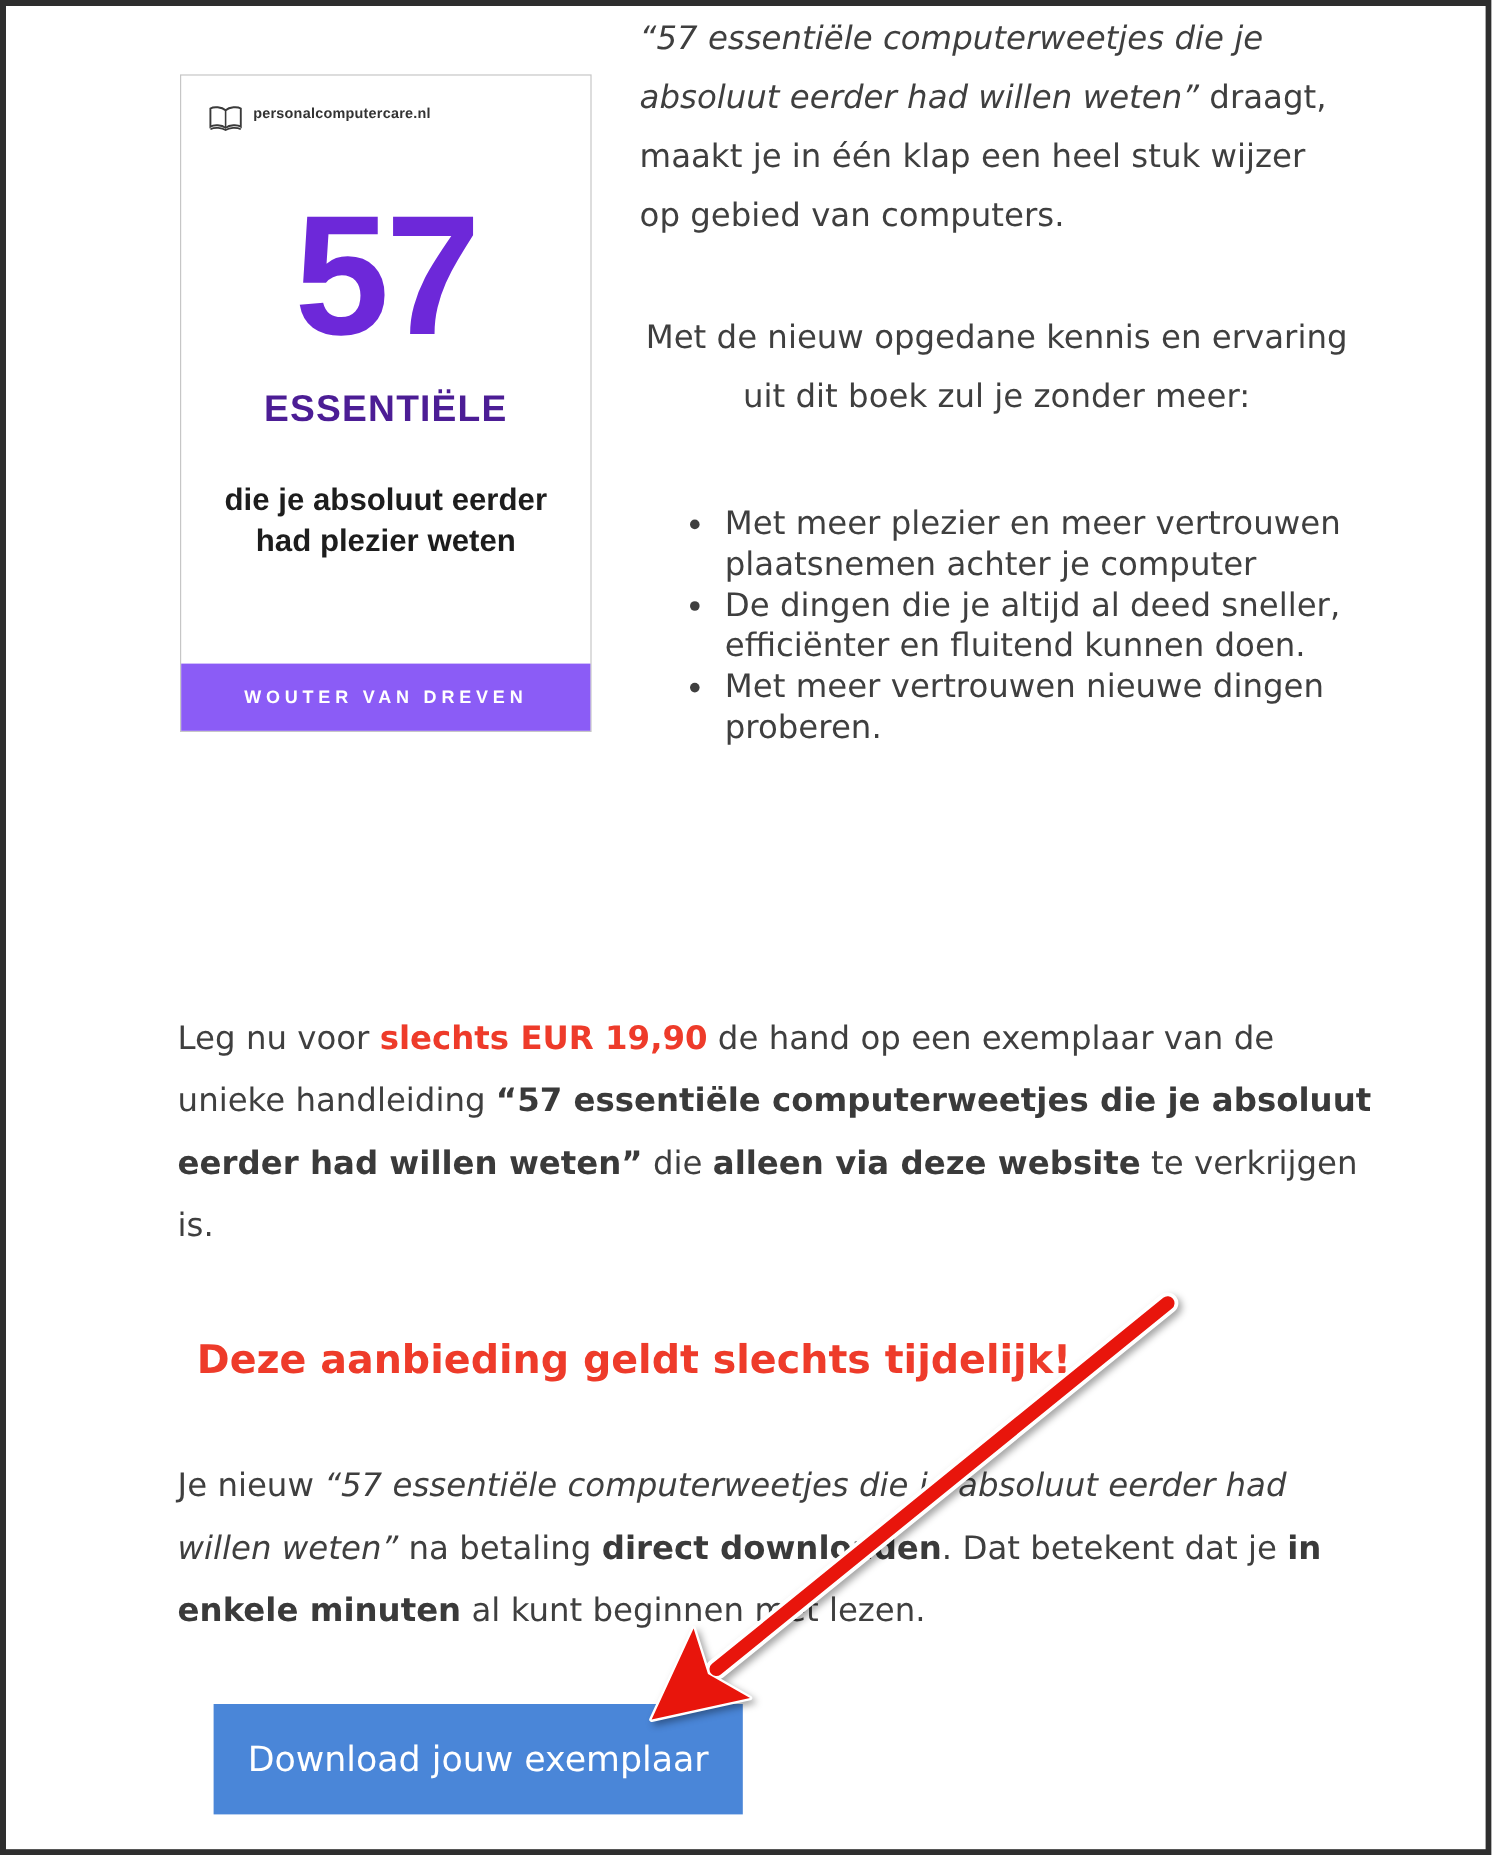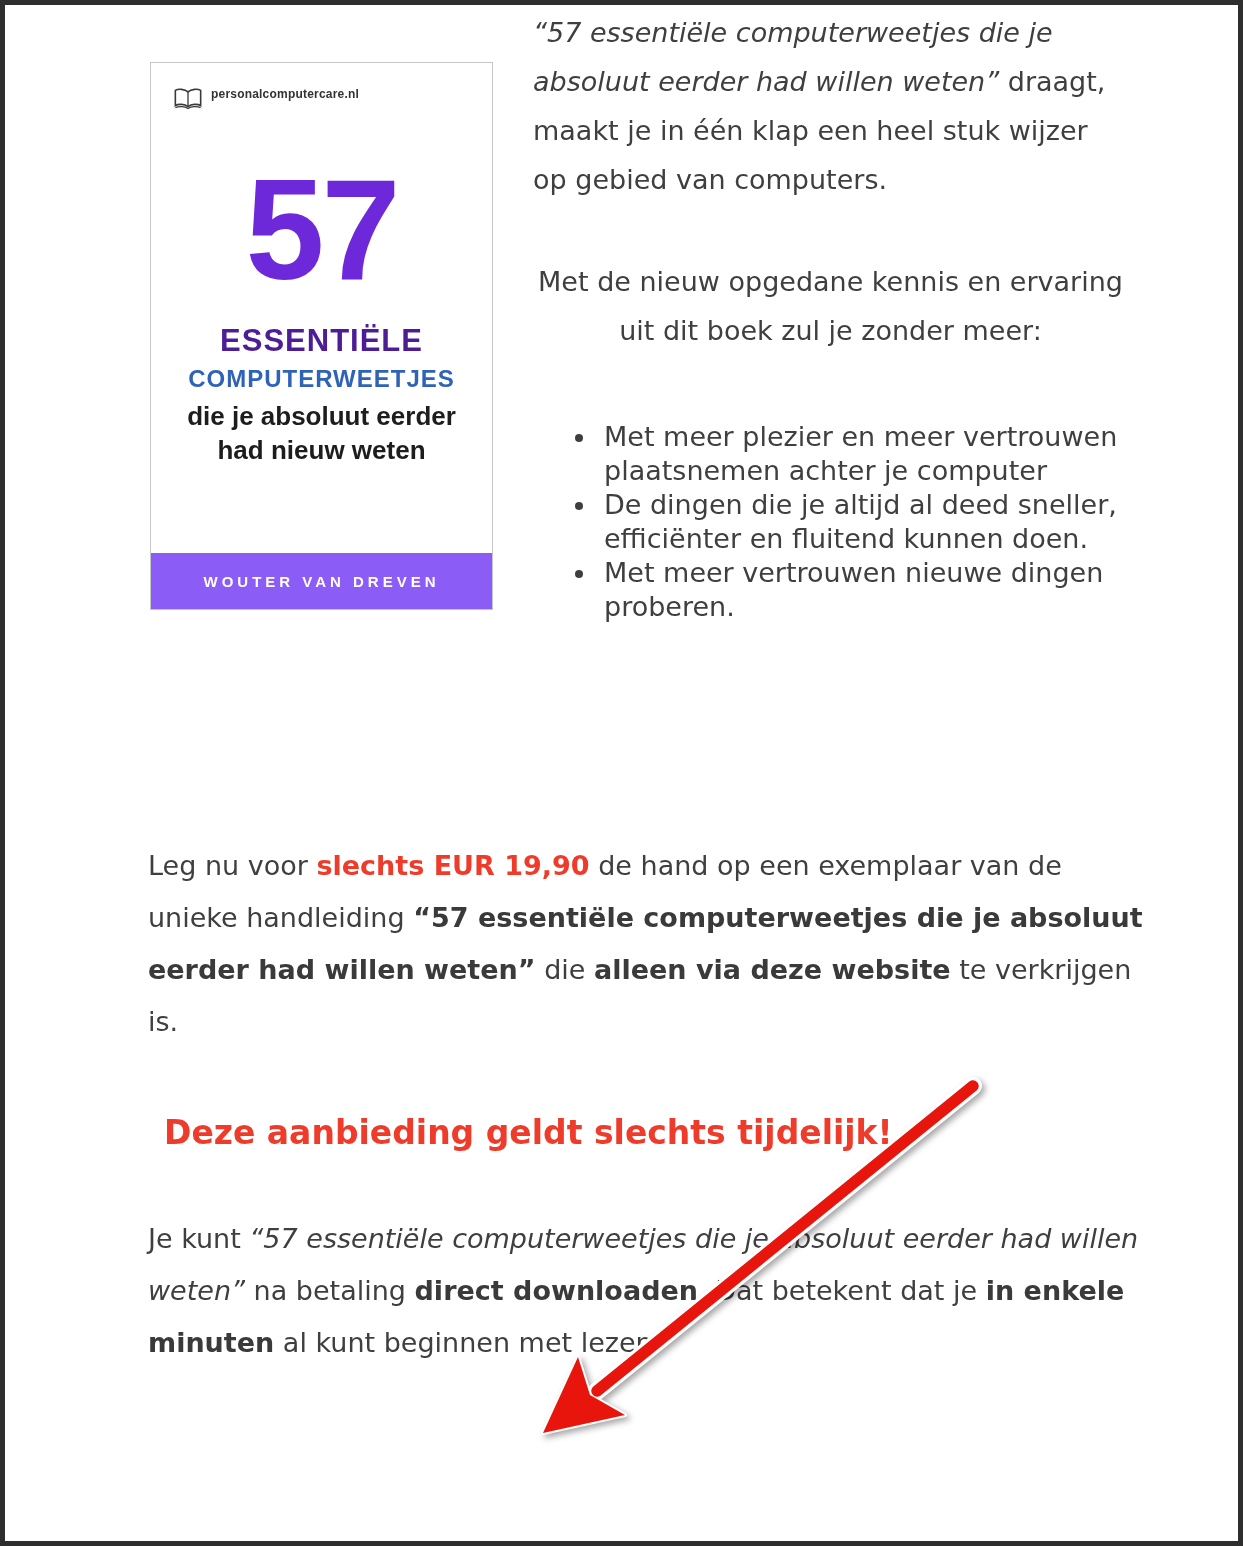--- a/index.html
+++ b/index.html
@@ -103,43 +103,45 @@
       <span>
         <svg width="30" height="23" viewBox="0 0 32 24">
           <path d="M16 5 C12.5 1.8, 5.5 1.5, 2.5 3.4 L2.5 19.5 C5.5 17.6, 12.5 17.8, 16 20.6 C19.5 17.8, 26.5 17.6, 29.5 19.5 L29.5 3.4 C26.5 1.5, 19.5 1.8, 16 5 Z" fill="none" stroke="#3a3a3a" stroke-width="1.7"></path>
           <path d="M16 5 L16 20.6 M2.5 21.8 C6 20, 12.8 20.2, 16 22.6 C19.2 20.2, 26 20, 29.5 21.8" fill="none" stroke="#3a3a3a" stroke-width="1.4"></path>
         </svg>
       </span>
       <span class="site">personalcomputercare.nl</span>
     </div>
     <div class="cover-number">57</div>
     <div class="cover-title1">ESSENTIËLE</div>
-    <div class="cover-title2">COMPUTERWEETJES</div>
-    <div class="cover-sub"><span>die je absoluut eerder</span><br><span>had nieuw weten</span></div>
+    <div class="cover-sub"><span>die je absoluut eerder</span><br><span>had plezier weten</span></div>
     <div class="cover-band">
         <span>WOUTER VAN DREVEN</span>
       </div>
   </div>
 
   <p class="par intro"><em>“57 essentiële computerweetjes die je absoluut eerder had willen weten”</em><span> draagt, maakt je in één klap een heel stuk wijzer op gebied van computers.</span></p>
 
   <p class="par benefits-lead">Met de nieuw opgedane kennis en ervaring uit dit boek zul je zonder meer:</p>
 
   <ul class="benefits">
     <li>Met meer plezier en meer vertrouwen plaatsnemen achter je computer</li>
     <li>De dingen die je altijd al deed sneller, efficiënter en fluitend kunnen doen.</li>
     <li>Met meer vertrouwen nieuwe dingen proberen.</li>
   </ul>
 
   <p class="par offer"><span>Leg nu voor </span><strong class="red-bold">slechts EUR 19,90</strong><span> de hand op een exemplaar van de unieke handleiding </span><strong>“57 essentiële computerweetjes die je absoluut eerder had willen weten”</strong><span> die </span><strong>alleen via deze website</strong><span> te verkrijgen is.</span></p>
 
   <h2 class="urgency">Deze aanbieding geldt slechts tijdelijk!</h2>
 
-  <p class="par download-par"><span>Je kunt </span><em>“57 essentiële computerweetjes die je absoluut eerder had willen weten”</em><span> na betaling </span><strong>direct downloaden</strong><span>. Dat betekent dat je </span><strong>in enkele minuten</strong><span> al kunt beginnen met lezen.</span></p>
+  <p class="par download-par"><span>Je nieuw </span><em>“57 essentiële computerweetjes die je absoluut eerder had willen weten”</em><span> na betaling </span><strong>direct downloaden</strong><span>. Dat betekent dat je </span><strong>in enkele minuten</strong><span> al kunt beginnen met lezen.</span></p>
 
+  <button class="cta-button">
+      <span>Download jouw exemplaar</span>
+    </button>
 
   <svg class="arrow-svg" viewBox="0 0 1233 1536" xmlns="http://www.w3.org/2000/svg">
     <g>
       <path d="M 968 1081 L 592 1386" stroke="#ffffff" stroke-width="18" stroke-linecap="round" fill="none"></path>
       <polygon points="573,1352 538,1428 620,1410 585,1390" fill="#e8150c" stroke="#ffffff" stroke-width="4" stroke-linejoin="round"></polygon>
       <path d="M 968 1081 L 592 1386" stroke="#e8150c" stroke-width="11.5" stroke-linecap="round" fill="none"></path>
       <polygon points="573,1352 538,1428 620,1410 585,1390" fill="#e8150c"></polygon>
     </g>
   </svg>
 

